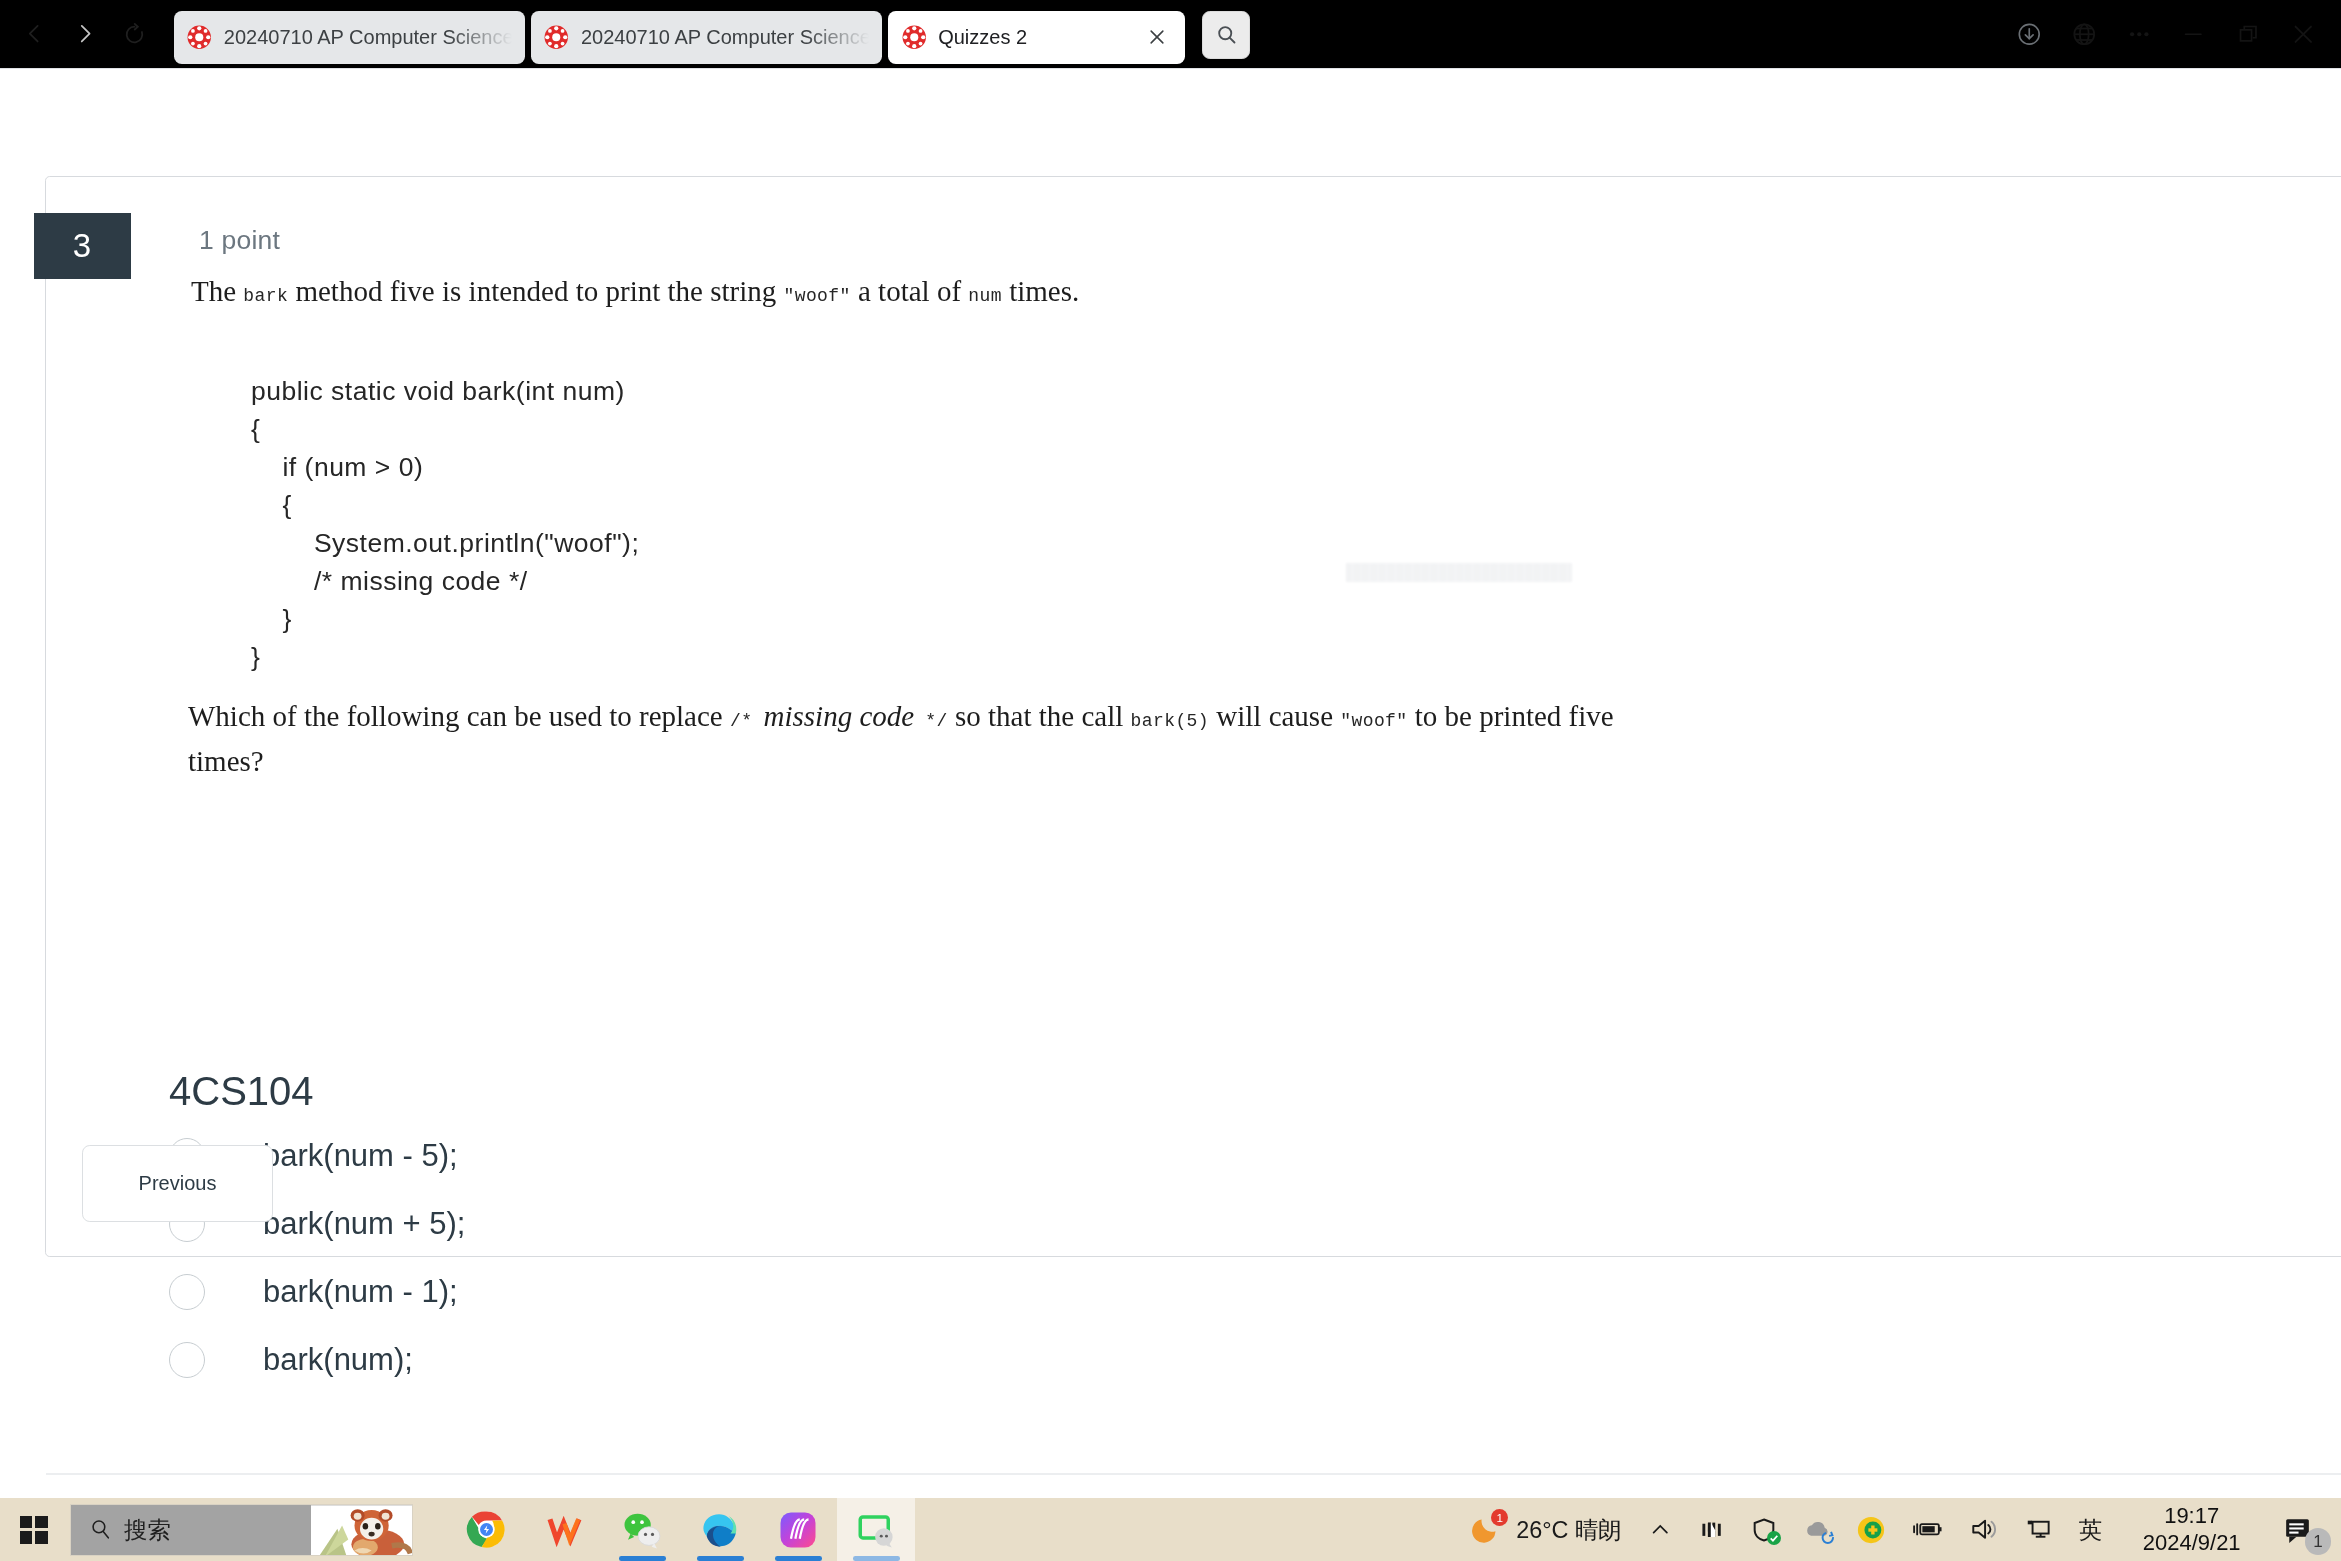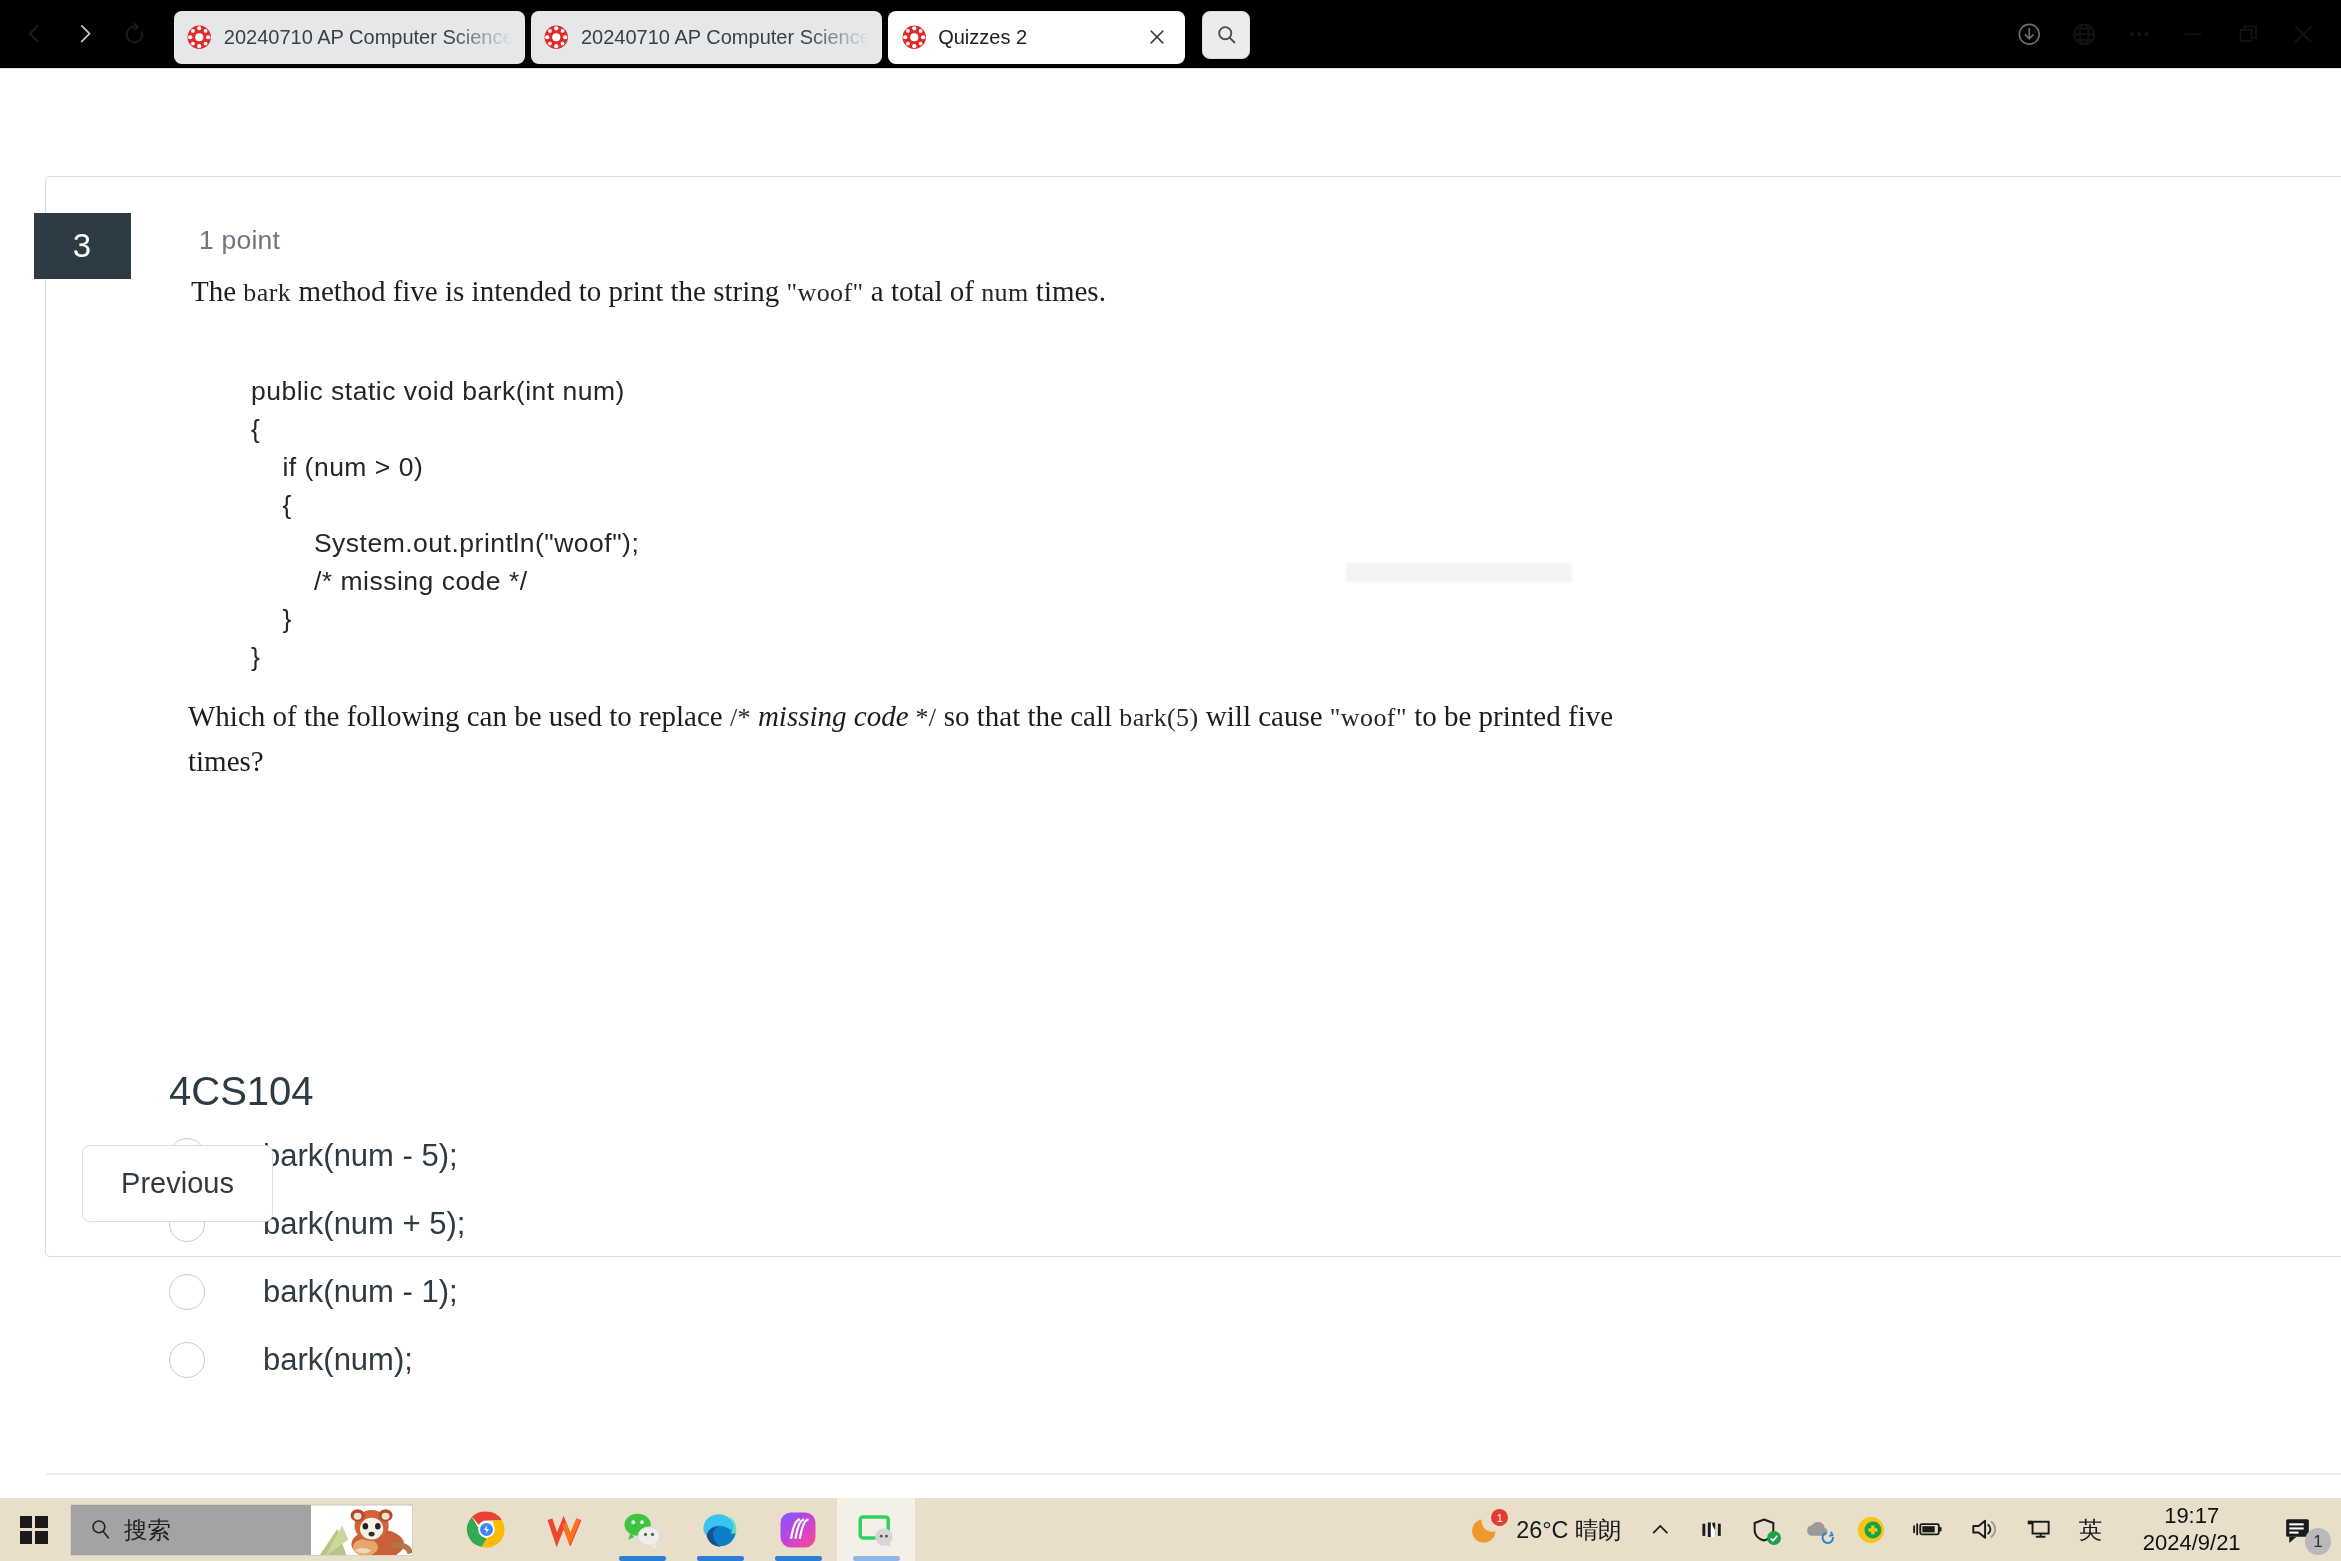--- a/index.html
+++ b/index.html
@@ -112,22 +112,22 @@
   .scan {
     color: #26303a;
     filter: blur(0.1px);
     text-rendering: optimizeLegibility;
   }
   .serif {
     font-family: "Liberation Serif", "DejaVu Serif", serif;
     font-size: 29px; color: #1d1d1d;
   }
   .mono {
-    font-family: Liberation Serif, serif;
-    font-size: 26px; color: #262626; letter-spacing: 0.4px;
+    font-family: Liberation Mono, monospace;
+    font-size: 18px; color: #262626; letter-spacing: 0.4px;
   }
   #stem-line {
     position: absolute; left: 145px; top: 23.4px; white-space: nowrap;
   }
   #code-block {
     position: absolute; left: 205px; top: 94px;
     font-family: Liberation Sans, sans-serif;
     font-size: 26.5px; line-height: 38px;
     color: #262626; white-space: pre;
     letter-spacing: 0.5px;
@@ -175,21 +175,21 @@
     background: #eceef0;
   }
   #quiz-footer {
     position: relative; height: 145px;
   }
   #previous-button {
     position: absolute; left: 36px; top: 34px;
     width: 191px; height: 77px;
     border: 1.6px solid #dcdfe2; border-radius: 7.8px;
     background: #ffffff; color: #2d3b45;
-    font-size: 29px;
+    font-size: 20px;
     display: flex; align-items: center; justify-content: center;
   }
 
   
   #taskbar {
     position: absolute; left: 0; bottom: 0; width: 2342px; height: 63px;
     background: #e8dec9;
     display: flex; align-items: center;
   }
   #start-button {

